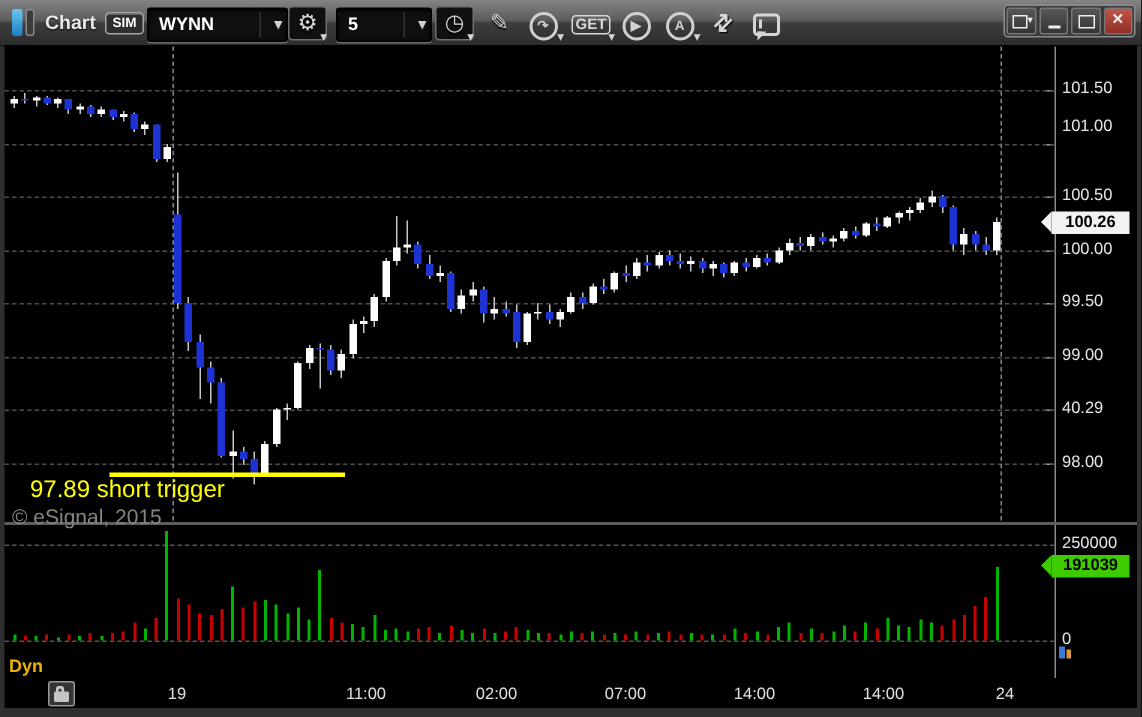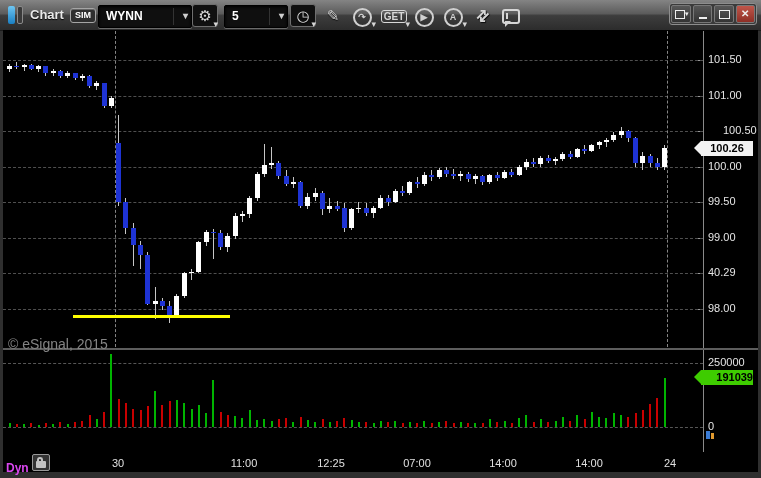--- a/index.html
+++ b/index.html
@@ -88,21 +88,21 @@
   #copyright{position:absolute;left:8px;top:336px;font-size:14px;color:#848484;z-index:2;}
   
   #tab-strip{position:absolute;left:3px;top:431px;width:699px;height:21px;box-sizing:border-box;
     border:1px solid #7e7e7e;background:#000;z-index:2;}
   #tab-divider{position:absolute;left:134px;top:0;width:1px;height:19px;background:#7e7e7e;}
   #vol-tab-label{position:absolute;left:8px;top:3px;font-size:11px;color:#e0e0e0;}
   #vol-tab-close{position:absolute;left:121px;top:0px;font-size:10px;color:#d0d0d0;}
   #chip-icon{position:absolute;left:706px;top:431px;width:9px;height:8px;}
   #chip-icon .c1{position:absolute;left:0;top:0;width:4px;height:8px;background:#3a7bd5;}
   #chip-icon .c2{position:absolute;left:5px;top:2px;width:3px;height:6px;background:#e0992e;}
-  #dyn-label{position:absolute;left:6px;top:461px;font-size:12px;font-weight:bold;color:#d946ef;z-index:2;}
+  #dyn-label{position:absolute;left:6px;top:437px;font-size:12px;font-weight:bold;color:#eab308;z-index:2;}
   #lock-btn{position:absolute;left:32px;top:454px;width:18px;height:17px;background:#343434;
     border:1px solid #9a9a9a;border-radius:2px;box-sizing:border-box;z-index:2;}
   #lock-btn .shackle{position:absolute;left:4px;top:2px;width:6px;height:5px;
     border:2px solid #c4c4c4;border-bottom:none;border-radius:4px 4px 0 0;box-sizing:border-box;}
   #lock-btn .lockbody{position:absolute;left:3px;top:6px;width:10px;height:7px;background:#c4c4c4;
     border-radius:1px;}
   .time-label{position:absolute;top:457px;transform:translateX(-50%);font-size:11px;
     color:#e0e0e0;z-index:2;}
 </style>
 </head>
@@ -181,64 +181,65 @@
         <span>✕</span>
       </div>
     </div>
   </div>
 
   <div id="body-area"></div>
   <div id="paxis-line"></div>
   <div id="panel-sep"></div>
 
   <div id="price-tag" class="tag" style="top: 141px;">100.26</div>
-  <div id="vol-tag" class="tag" style="top: 370px; text-align: right;">191039</div>
+  <div id="vol-tag" class="tag" style="top: 370px;">191039</div>
 
   <div id="trigger-line" style="left: 73px; top: 315px; width: 157px; background: rgb(255, 255, 0);"></div>
+  <div id="trigger-label" style="left: 20px; top: 318px; color: rgb(255, 255, 0);">97.89 short trigger</div>
   <div id="copyright">© eSignal, 2015</div>
 
   <div id="chip-icon">
       <div class="c1"></div>
       <div class="c2"></div>
     </div>
 
   <div id="dyn-label">Dyn</div>
   <div id="lock-btn">
     <span class="shackle"></span>
     <span class="lockbody"></span>
   </div>
 
 <div class="hgrid" style="top: 60px;"></div>
     <div class="ptick" style="top: 60px;"></div>
     <div class="axis-label" style="top: 53px;">101.50</div>
     <div class="hgrid" style="top: 96px;"></div>
     <div class="ptick" style="top: 96px;"></div>
-    <div class="axis-label" style="top: 89px;">101.00</div>
+    <div class="axis-label" style="top: 78px;">101.00</div>
     <div class="hgrid" style="top: 131px;"></div>
     <div class="ptick" style="top: 131px;"></div>
-    <div class="axis-label" style="top: 124px; margin-left: 15px;">100.50</div>
+    <div class="axis-label" style="top: 124px;">100.50</div>
     <div class="hgrid" style="top: 167px;"></div>
     <div class="ptick" style="top: 167px;"></div>
     <div class="axis-label" style="top: 160px;">100.00</div>
     <div class="hgrid" style="top: 202px;"></div>
     <div class="ptick" style="top: 202px;"></div>
     <div class="axis-label" style="top: 195px;">99.50</div>
     <div class="hgrid" style="top: 238px;"></div>
     <div class="ptick" style="top: 238px;"></div>
     <div class="axis-label" style="top: 231px;">99.00</div>
     <div class="hgrid" style="top: 273px;"></div>
     <div class="ptick" style="top: 273px;"></div>
     <div class="axis-label" style="top: 266px;">40.29</div>
     <div class="hgrid" style="top: 309px;"></div>
     <div class="ptick" style="top: 309px;"></div>
     <div class="axis-label" style="top: 302px;">98.00</div>
     <div class="vgrid" style="left: 115px;"></div>
-    <div class="time-label" style="left: 118px;">30</div>
+    <div class="time-label" style="left: 118px;">19</div>
     <div class="time-label" style="left: 244px;">11:00</div>
-    <div class="time-label" style="left: 331px;">12:25</div>
+    <div class="time-label" style="left: 331px;">02:00</div>
     <div class="time-label" style="left: 417px;">07:00</div>
     <div class="time-label" style="left: 503px;">14:00</div>
     <div class="time-label" style="left: 589px;">14:00</div>
     <div class="vgrid" style="left: 667px;"></div>
     <div class="time-label" style="left: 670px;">24</div>
     <div class="candle-wick" style="left: 9px; top: 64px; height: 8px;"></div>
     <div class="candle-body" style="left: 7px; top: 66px; height: 3px; background: rgb(255, 255, 255);"></div>
     <div class="candle-wick" style="left: 16px; top: 62px; height: 7px;"></div>
     <div class="candle-body" style="left: 14px; top: 66px; height: 1px; background: rgb(30, 51, 212);"></div>
     <div class="candle-wick" style="left: 24px; top: 64px; height: 7px;"></div>

